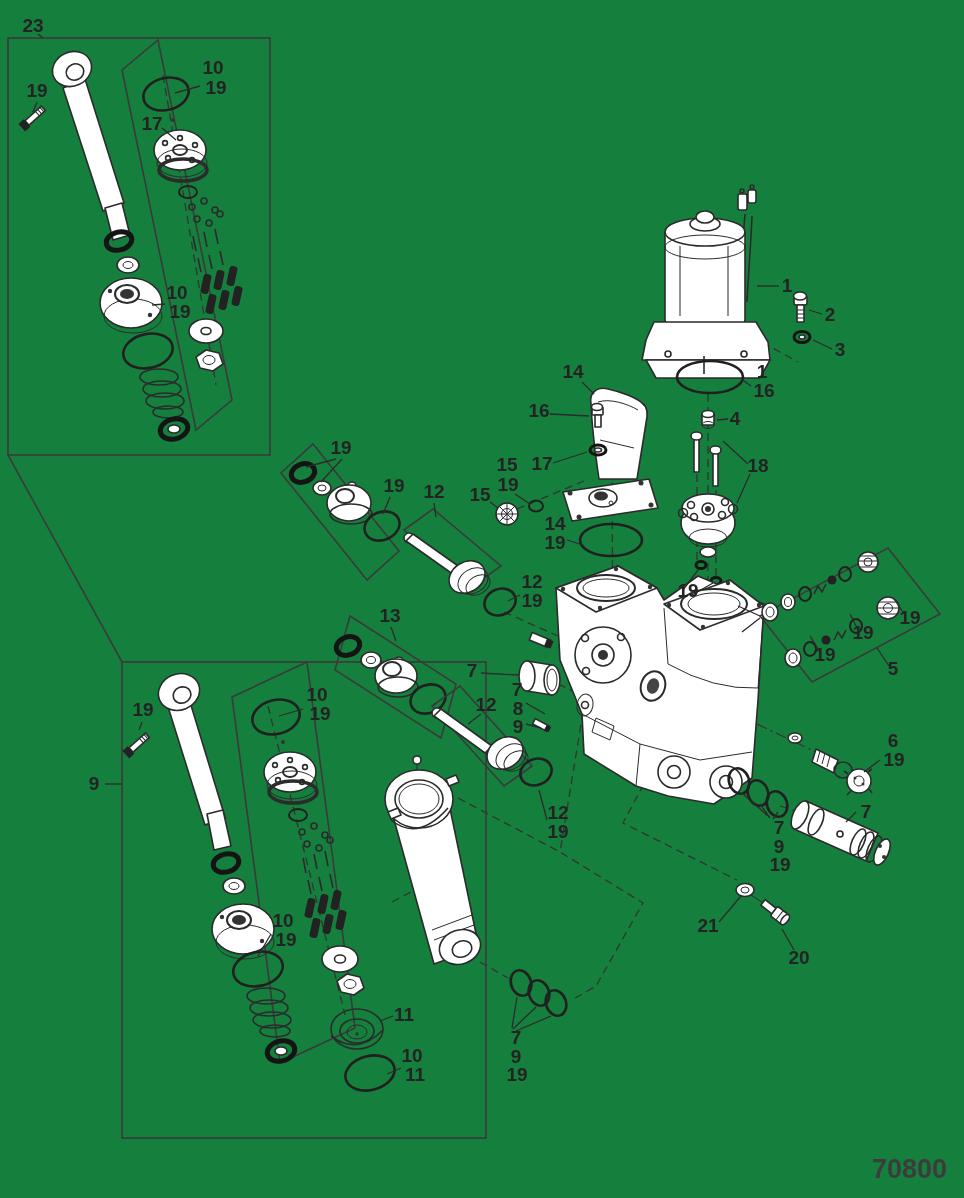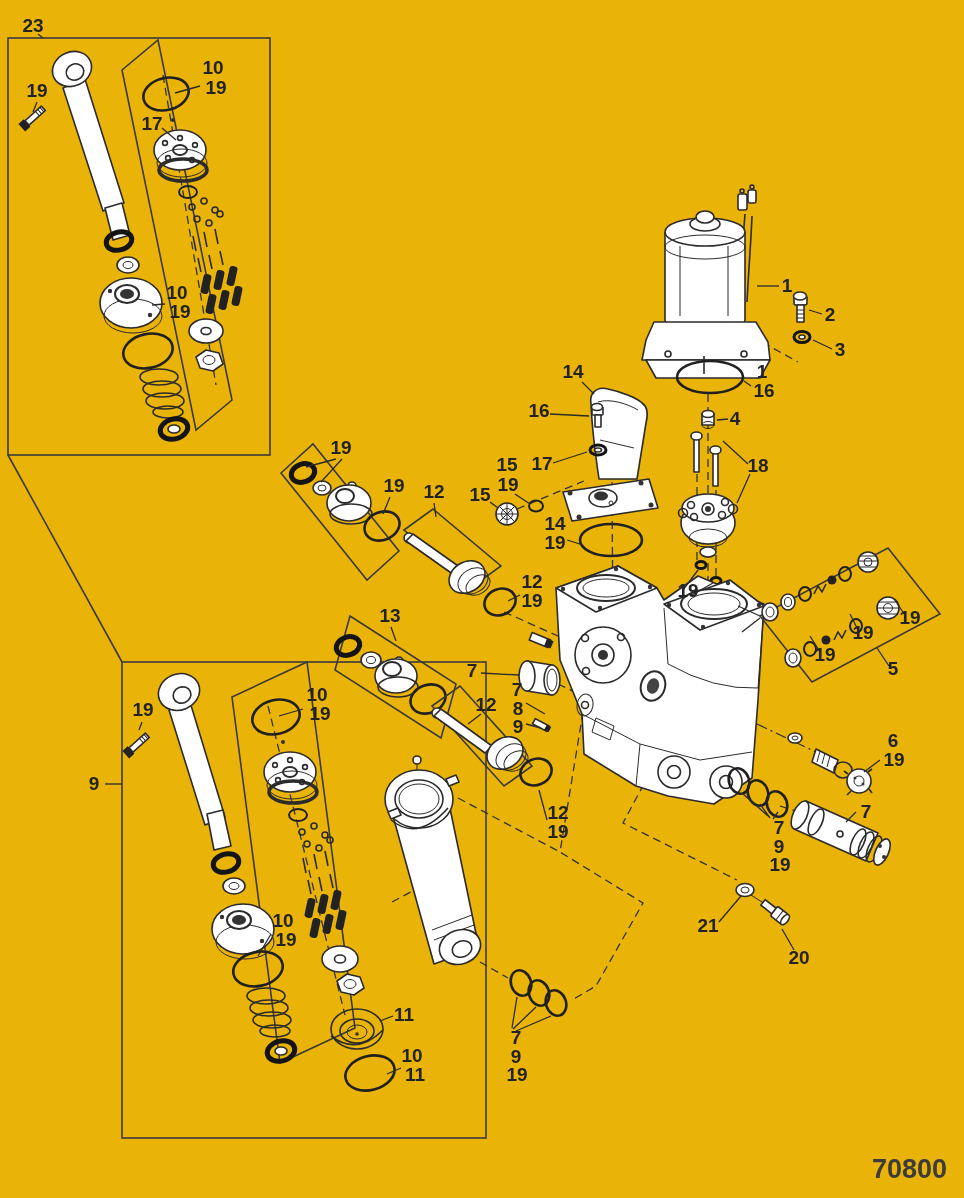--- a/index.html
+++ b/index.html
@@ -1,16 +1,16 @@
 <!DOCTYPE html>
 <html><head>
 <meta charset="utf-8">
 <style>
   html,body{margin:0;padding:0;background:#fff;}
-  #page{position:relative;width:964px;height:1198px;background:#eab308;overflow:hidden;}
+  #page{position:relative;width:964px;height:1198px;background:#15803d;overflow:hidden;}
   svg{display:block;}
   .wh{fill:#fff;stroke:#2b2b2b;stroke-width:1.6;stroke-linejoin:round;}
   .wh2{fill:#fff;stroke:#2b2b2b;stroke-width:2;}
   .ln{fill:none;stroke:#2b2b2b;stroke-width:1.6;}
   .ln4{fill:none;stroke:#2b2b2b;stroke-width:3.6;}
   .thin{fill:none;stroke:#2b2b2b;stroke-width:1;}
   .oring{fill:none;stroke:#202020;stroke-width:2.6;}
   .oring2{fill:none;stroke:#202020;stroke-width:2;}
   .seal{fill:none;stroke:#141414;stroke-width:5;}
   .seal3{fill:none;stroke:#141414;stroke-width:3;}

